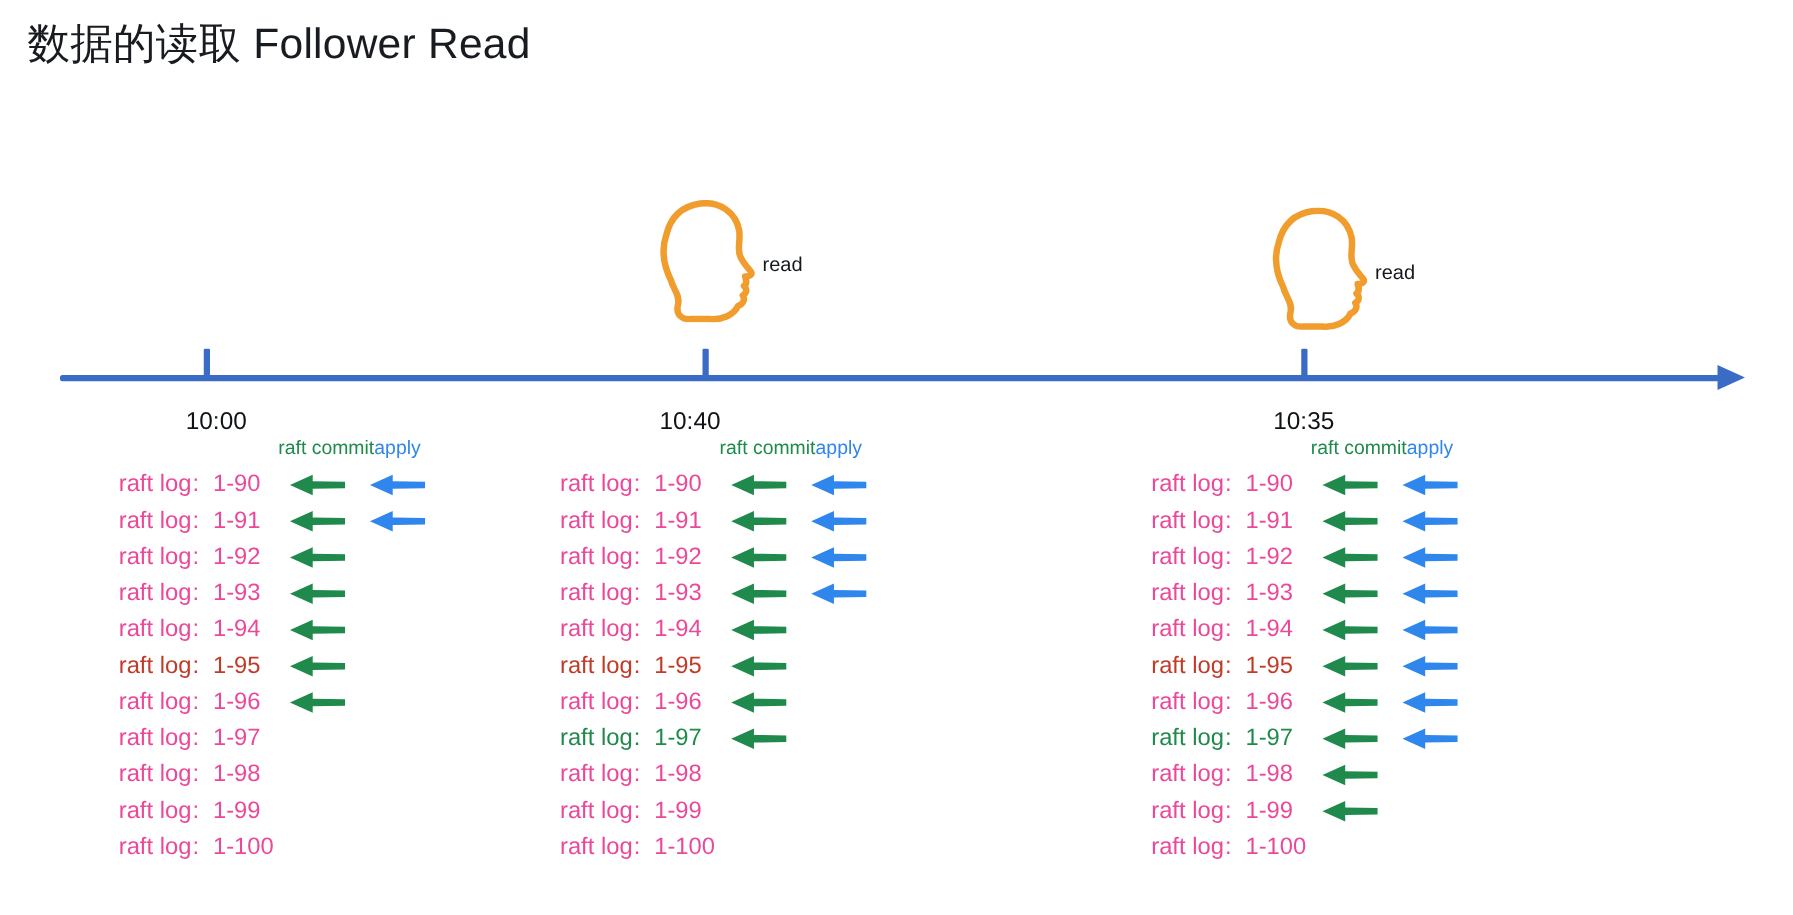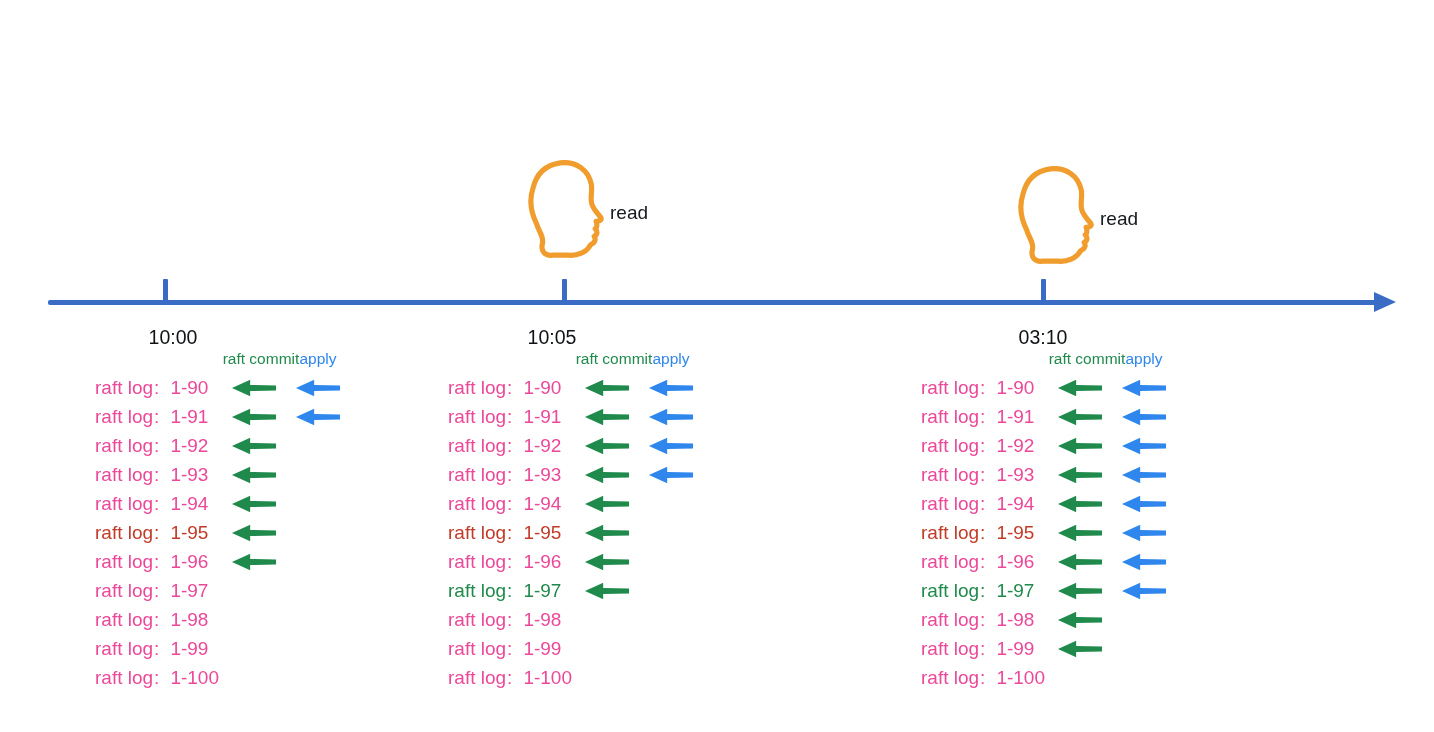--- a/index.html
+++ b/index.html
@@ -25,21 +25,21 @@
   .tick{
     position:absolute;top:279px;width:5px;height:24px;background:var(--timeline);border-radius:1px;
   }
   .tick.t1{left:163px}.tick.t2{left:562px}.tick.t3{left:1041px}
   
   .reader{position:absolute;display:flex;align-items:center;}
   .reader.r1{left:526px;top:160px;}
   .reader.r2{left:1016px;top:166px;}
   .reader svg{width:78px;height:98px;display:block;}
   .reader svg path{fill:none;stroke:var(--orange);stroke-width:5.5;stroke-linejoin:round;stroke-linecap:round;}
-  .read-label{font-size:19px;color:#15181d;margin-left:6px;margin-top:8px;}
+  .read-label{font-size:16px;color:#15181d;margin-left:6px;margin-top:8px;}
   
   .column{position:absolute;top:326px;width:260px;height:380px;}
   .column.col1{left:95px}
   .column.col2{left:448px}
   .column.col3{left:921px}
   .time-label{
     position:absolute;top:0;transform:translateX(-50%);
     font-size:19.5px;color:#101316;white-space:nowrap;
   }
   .col1 .time-label{left:78px}
@@ -65,20 +65,21 @@
   .arrow.commit{left:135px;}
   .arrow.apply{left:199px;}
   .arrow.commit path{fill:var(--green);}
   .arrow.apply path{fill:var(--blue);}
 </style>
 </head>
 <body>
 
 <div id="page" style="--green: #1f8a4c; --blue: #2f86ed; --timeline: #3a6cc6; --orange: #f09d2d; --red: #c23a28;">
 
+  <div id="title">数据的读取 Follower Read</div>
 
   <div class="timeline-line"></div>
   <div class="timeline-arrowhead"></div>
   <div class="tick t1"></div>
   <div class="tick t2"></div>
   <div class="tick t3"></div>
 
   <div class="reader r1">
     <svg viewBox="0 0 82 104">
       <path d="M 36 3
@@ -181,21 +182,21 @@
         </div>
         <div class="log-row">
           <span class="row-text default"><span class="lbl">raft log</span><span class="val">1-99</span></span>
         </div>
         <div class="log-row">
           <span class="row-text default"><span class="lbl">raft log</span><span class="val">1-100</span></span>
         </div>
       </div>
   </div>
   <div class="column col2">
-    <div class="time-label">10:05</div>
+    <div class="time-label">10:40</div>
     <span class="commit-header">raft commit</span>
     <span class="apply-header">apply</span>
     <div class="rows">
         <div class="log-row">
           <span class="row-text default"><span class="lbl">raft log</span><span class="val">1-90</span></span>
           <svg viewBox="0 0 48 24" class="arrow commit">
             <path d="M1 12 L20 3.5 L20 8.8 L47 9.3 L47 14.7 L20 15.2 L20 20.5 Z"></path>
           </svg>
           <svg viewBox="0 0 48 24" class="arrow apply">
             <path d="M1 12 L20 3.5 L20 8.8 L47 9.3 L47 14.7 L20 15.2 L20 20.5 Z"></path>
@@ -257,21 +258,21 @@
         </div>
         <div class="log-row">
           <span class="row-text default"><span class="lbl">raft log</span><span class="val">1-99</span></span>
         </div>
         <div class="log-row">
           <span class="row-text default"><span class="lbl">raft log</span><span class="val">1-100</span></span>
         </div>
       </div>
   </div>
   <div class="column col3">
-    <div class="time-label">03:10</div>
+    <div class="time-label">10:35</div>
     <span class="commit-header">raft commit</span>
     <span class="apply-header">apply</span>
     <div class="rows">
         <div class="log-row">
           <span class="row-text default"><span class="lbl">raft log</span><span class="val">1-90</span></span>
           <svg viewBox="0 0 48 24" class="arrow commit">
             <path d="M1 12 L20 3.5 L20 8.8 L47 9.3 L47 14.7 L20 15.2 L20 20.5 Z"></path>
           </svg>
           <svg viewBox="0 0 48 24" class="arrow apply">
             <path d="M1 12 L20 3.5 L20 8.8 L47 9.3 L47 14.7 L20 15.2 L20 20.5 Z"></path>

